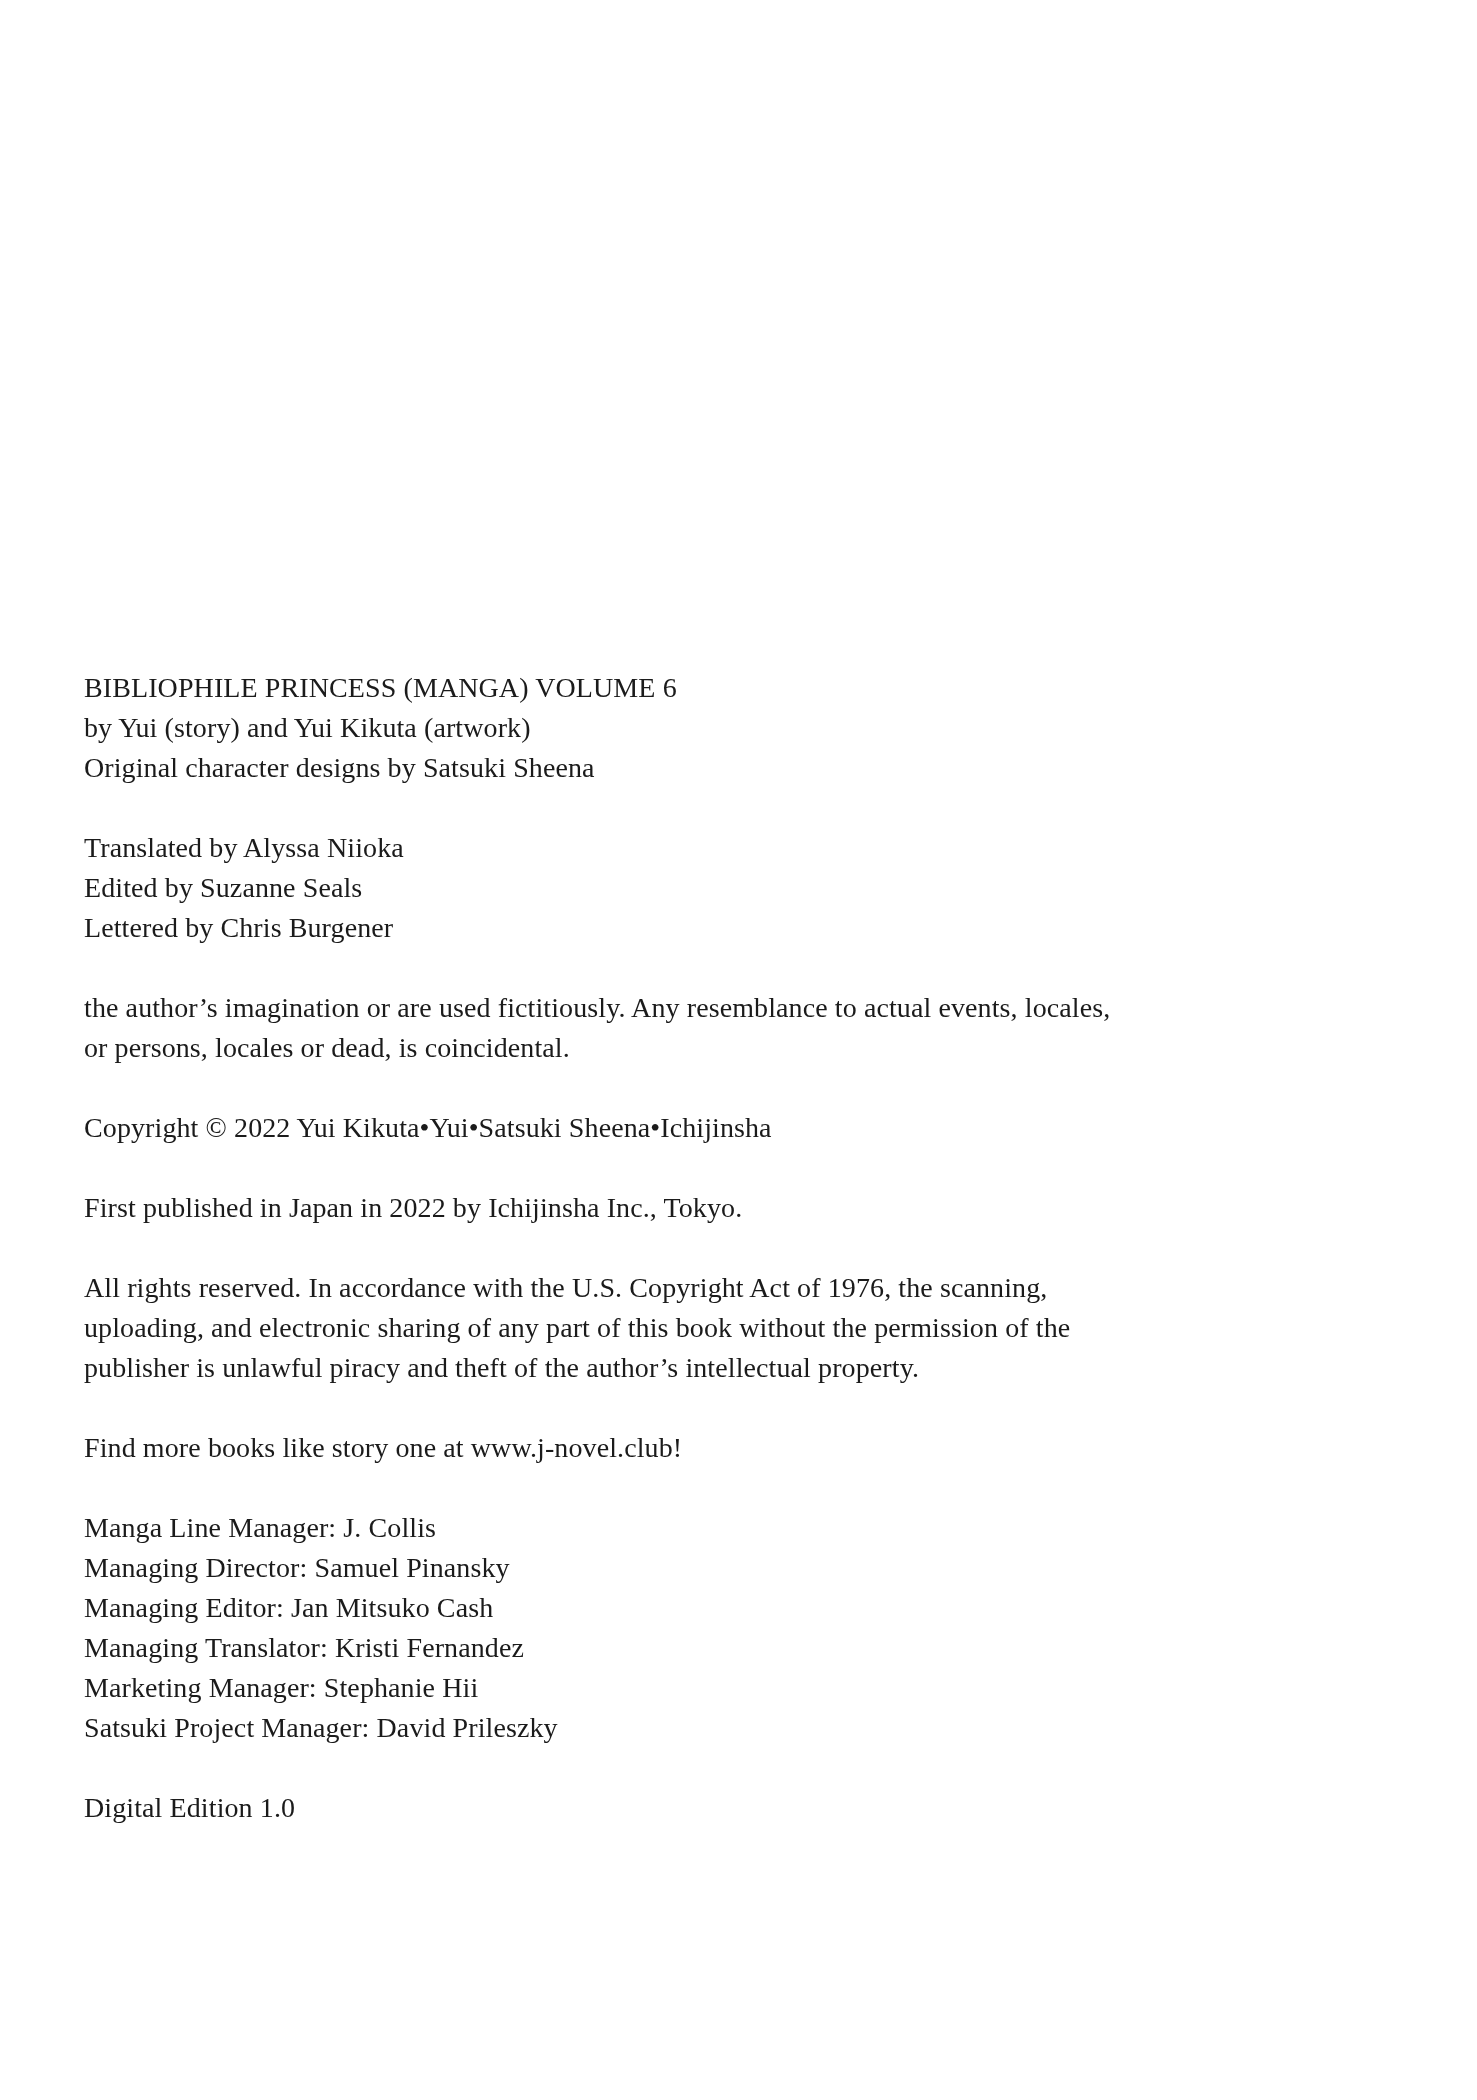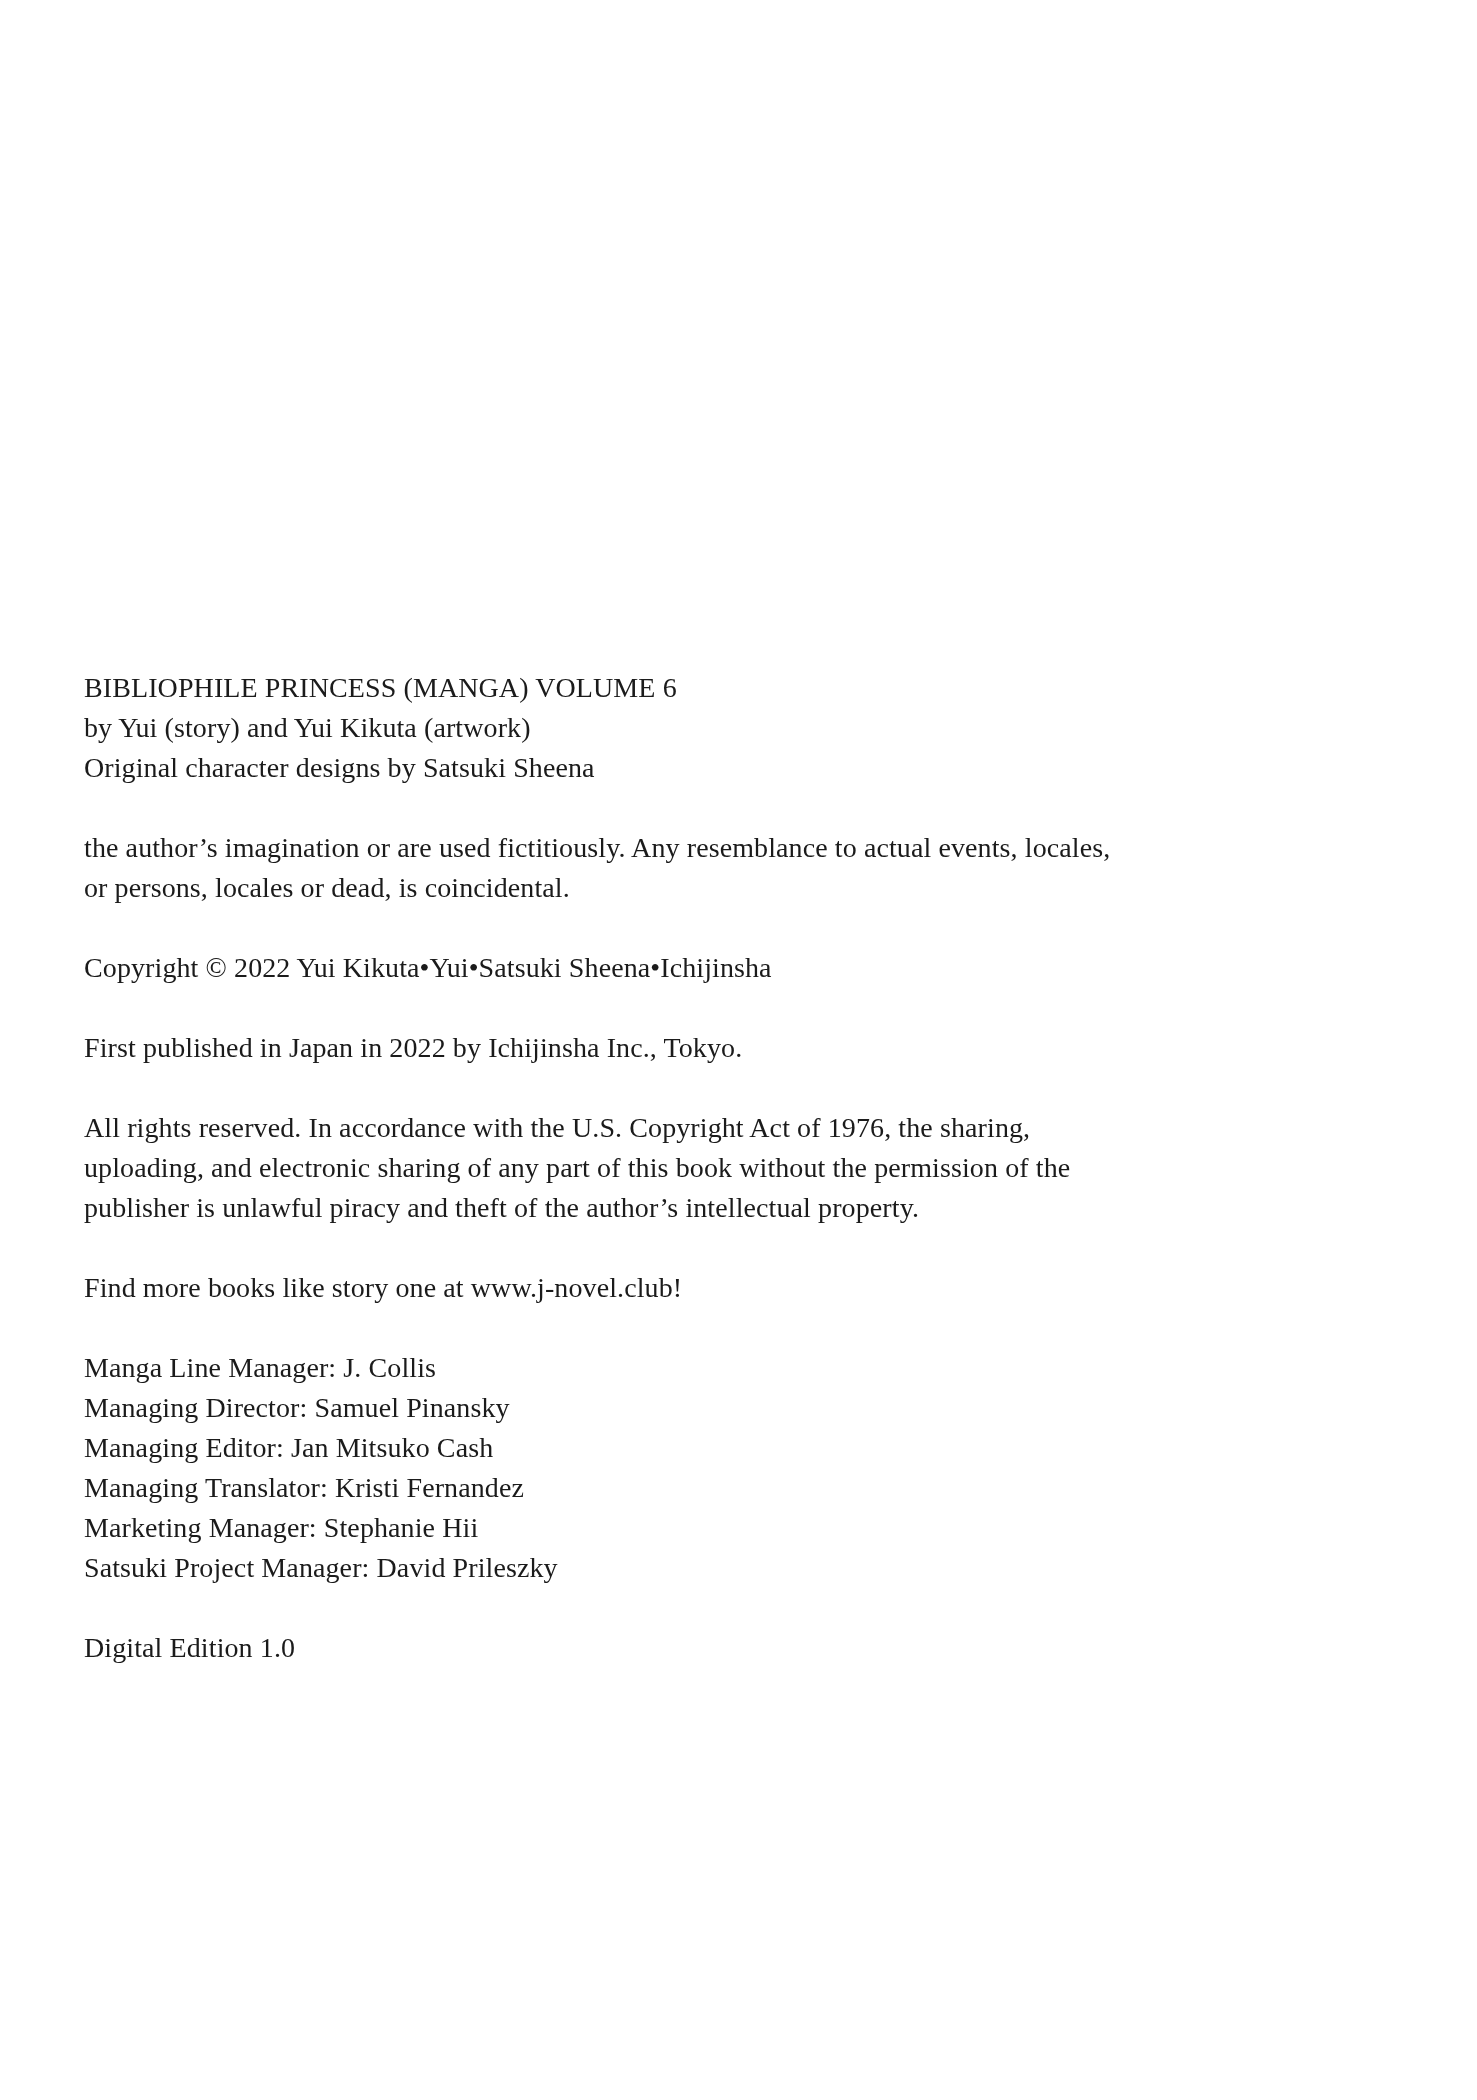--- a/index.html
+++ b/index.html
@@ -34,36 +34,41 @@
 <body>
 
 <div class="page">
 
   <div class="block">
     <div class="line">BIBLIOPHILE PRINCESS (MANGA) VOLUME 6</div>
     <div class="line">by Yui (story) and Yui Kikuta (artwork)</div>
     <div class="line">Original character designs by Satsuki Sheena</div>
   </div>
 
+  <div class="block">
+    <div class="line">Translated by Alyssa Niioka</div>
+    <div class="line">Edited by Suzanne Seals</div>
+    <div class="line">Lettered by Chris Burgener</div>
+  </div>
 
   <div class="block">
     <div class="line">the author’s imagination or are used fictitiously. Any resemblance to actual events, locales,</div>
     <div class="line">or persons, locales or dead, is coincidental.</div>
   </div>
 
   <div class="block">
     <div class="line">Copyright © 2022 Yui Kikuta•Yui•Satsuki Sheena•Ichijinsha</div>
   </div>
 
   <div class="block">
     <div class="line">First published in Japan in 2022 by Ichijinsha Inc., Tokyo.</div>
   </div>
 
   <div class="block">
-    <div class="line">All rights reserved. In accordance with the U.S. Copyright Act of 1976, the sharing,</div>
+    <div class="line">All rights reserved. In accordance with the U.S. Copyright Act of 1976, the scanning,</div>
     <div class="line">uploading, and electronic sharing of any part of this book without the permission of the</div>
     <div class="line">publisher is unlawful piracy and theft of the author’s intellectual property.</div>
   </div>
 
   <div class="block">
     <div class="line">Find more books like story one at www.j-novel.club!</div>
   </div>
 
   <div class="block">
     <div class="line">Manga Line Manager: J. Collis</div>

